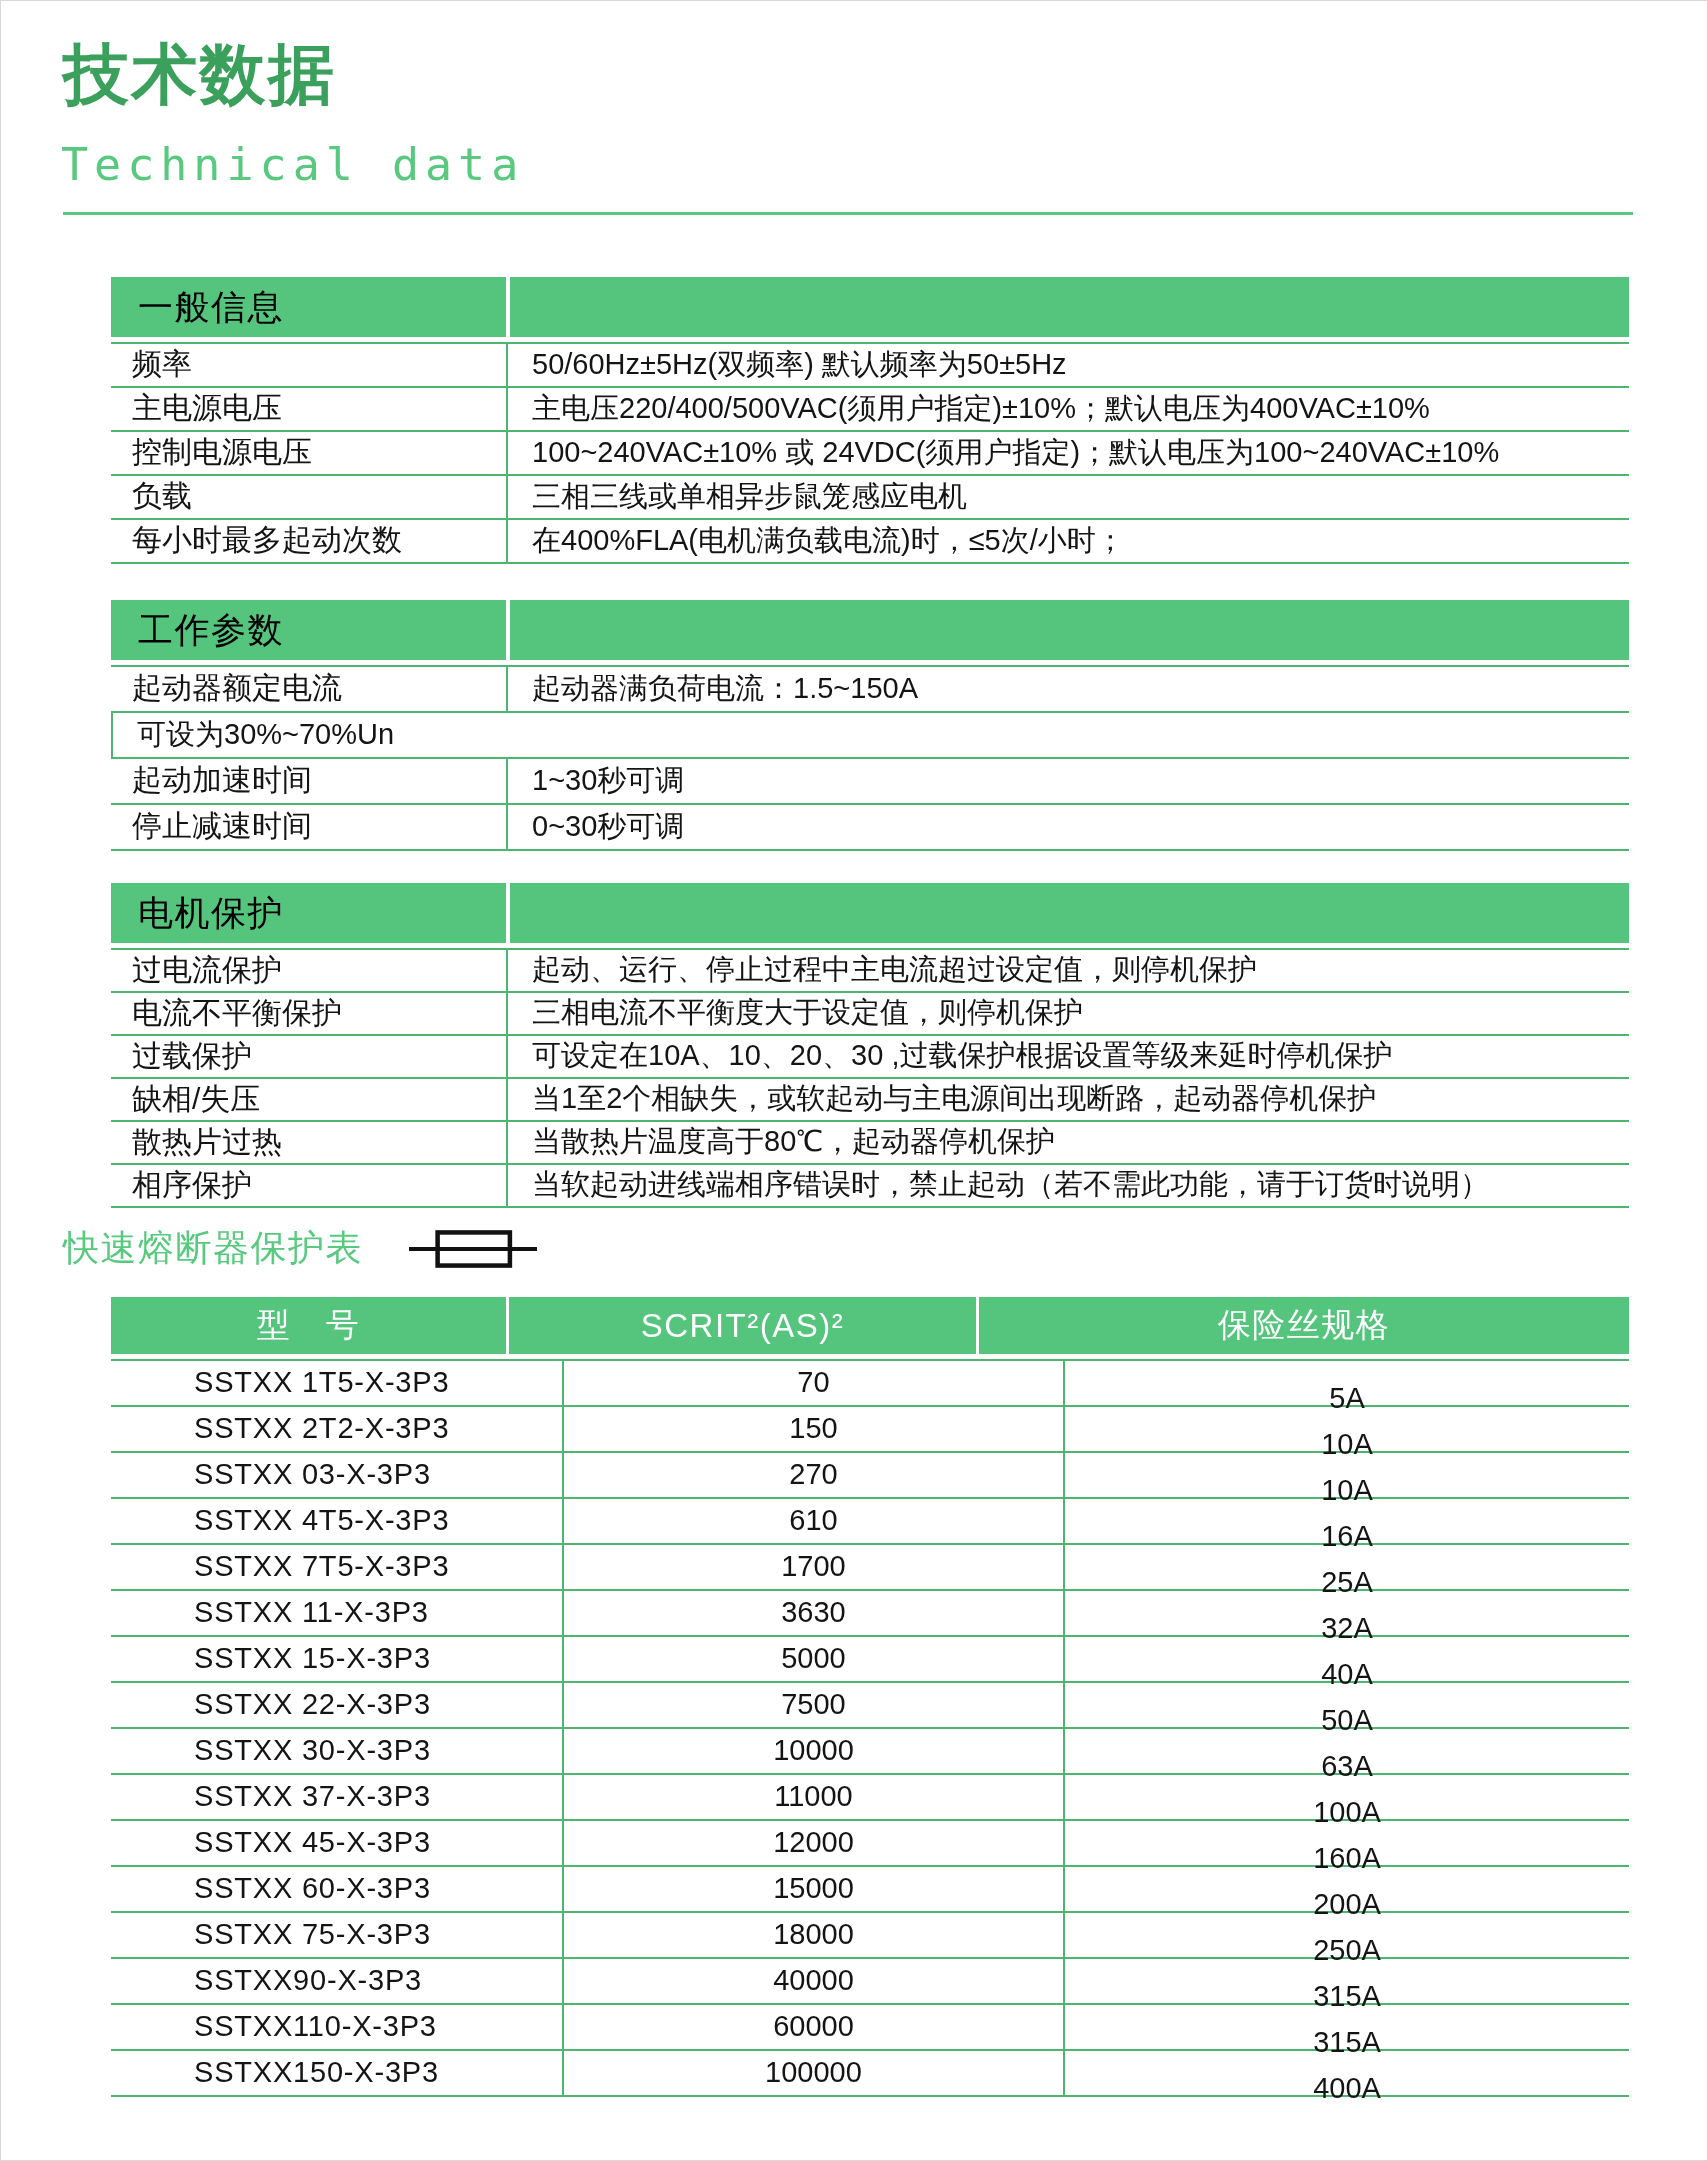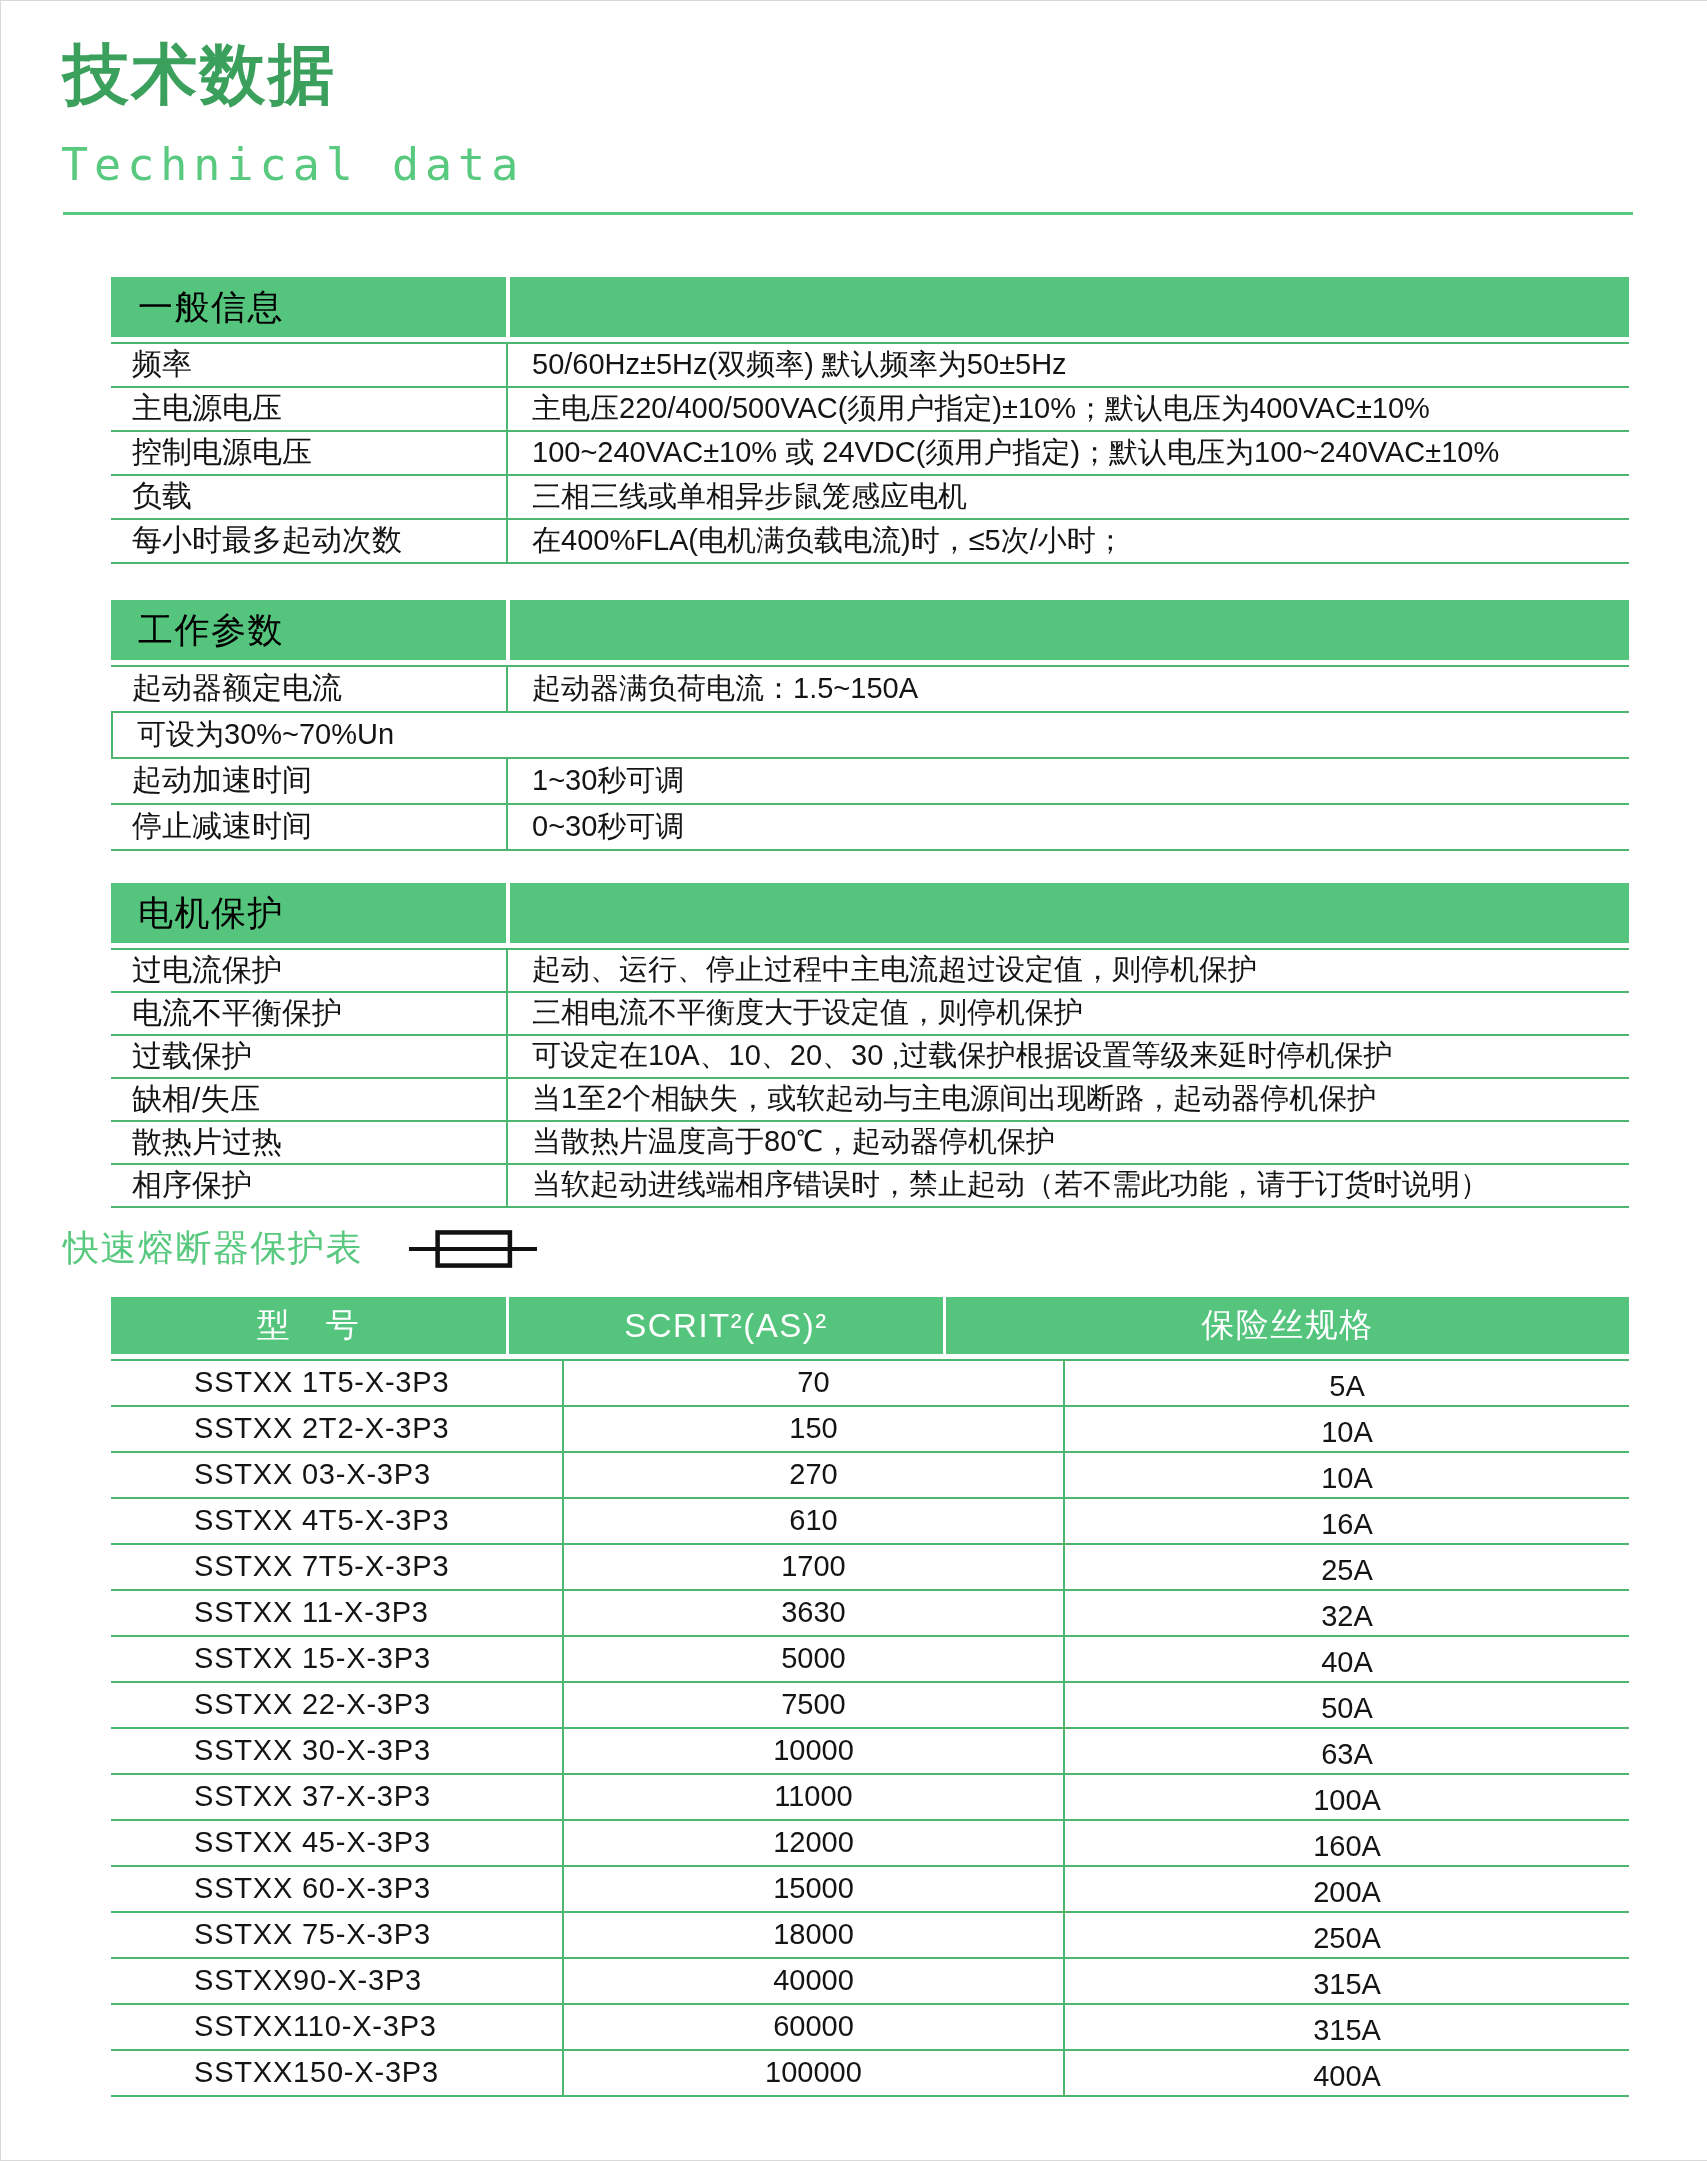--- a/index.html
+++ b/index.html
@@ -48,28 +48,28 @@
   .fuse-title-text{font-size:36px;color:var(--green_light);letter-spacing:1.5px;}
   .fuse-icon{display:block;}
 
   .fuse-table{position:absolute;left:110px;top:1296px;width:1518px;}
   .fbar{height:57px;background:var(--green);display:flex;}
   .fh{
     color:#fff;font-size:33px;letter-spacing:1.5px;box-sizing:border-box;
     display:flex;align-items:center;justify-content:center;
   }
   .fh.c1{width:398px;border-right:3.8px solid #fff;}
-  .fh.c2{width:437px;border-right:3.8px solid #fff;}
+  .fh.c2{width:470px;border-right:3.8px solid #fff;}
   .fh.c3{flex:1;}
   .fbody{margin-top:4.5px;border-top:2.3px solid var(--green_line);}
   .frow{display:flex;height:44px;border-bottom:2.3px solid var(--green_line);}
   .fc{box-sizing:border-box;font-size:29px;display:flex;}
   .fc.c1{width:451px;flex:0 0 451px;padding-left:83px;align-items:center;letter-spacing:0.8px;}
   .fc.c2{width:501px;flex:0 0 501px;border-left:2.3px solid var(--green_line);align-items:center;justify-content:center;}
-  .fc.c3{flex:1;border-left:2.3px solid var(--green_line);align-items:flex-start;justify-content:center;padding-top:9px;}
+  .fc.c3{flex:1;border-left:2.3px solid var(--green_line);align-items:flex-start;justify-content:center;padding-top:21px;}
 </style>
 </head>
 <body>
 
 <div class="page">
 
   <div class="title">技术数据</div>
   <div class="subtitle">Technical data</div>
   <div class="rule"></div>
 

